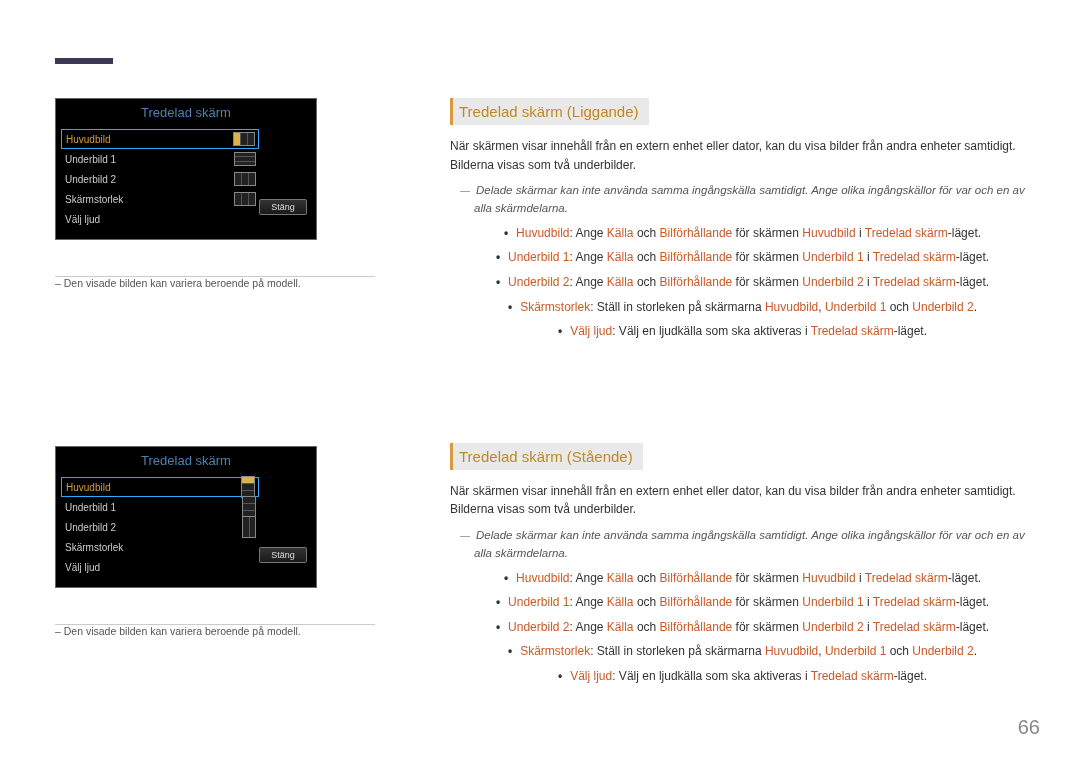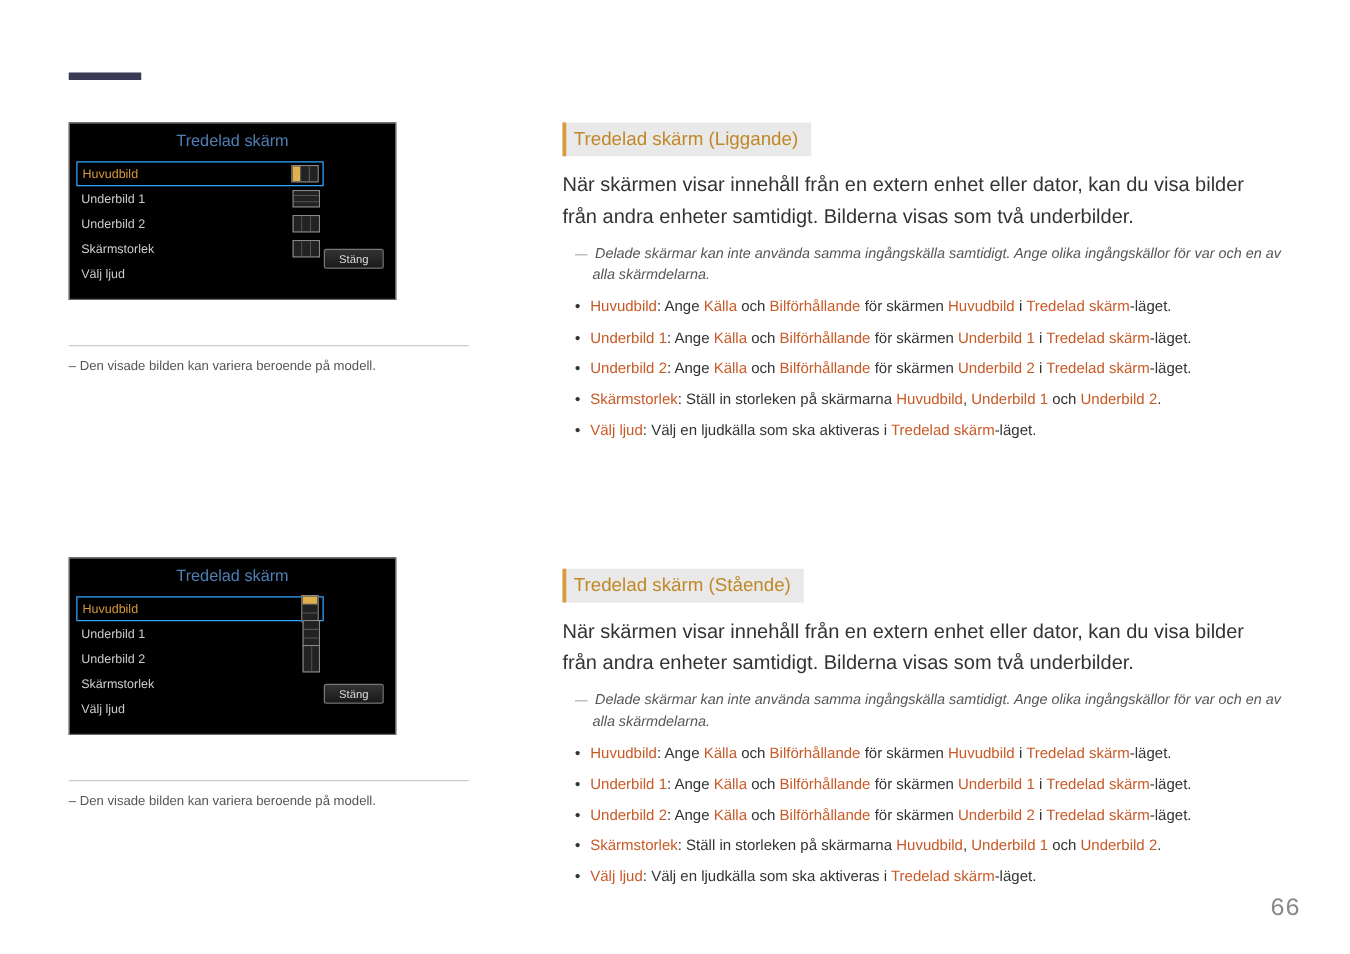--- a/index.html
+++ b/index.html
@@ -93,21 +93,20 @@
     background: linear-gradient(#333,#1a1a1a);
     color: #ddd;
     font-size: 9px;
     display:flex;
     align-items:center;
     justify-content:center;
   }
   .caption-line {
     border-top: 1px solid #ccc;
     margin-top: 36px;
-    padding-top: 10px;
     font-size: 10.5px;
     text-indent: -8px;
     padding-left: 8px;
     color: #555;
   }
   .right-col {
     position: absolute;
     left: 450px;
     top: 98px;
     width: 575px;
@@ -115,48 +114,47 @@
   .section-heading {
     background: #e9e9e9;
     display: inline-block;
     padding: 5px 10px 5px 6px;
     border-left: 3px solid #d89a3a;
     color: #c08828;
     font-size: 15px;
     margin-bottom: 12px;
     text-align: center;
   }
-  .body-text { font-size: 16px; line-height: 1.55; margin-bottom: 8px; }
+  .body-text { font-size: 12px; line-height: 1.55; margin-bottom: 8px; }
   .note-line {
     font-size: 11.5px;
     color: #555;
     line-height: 1.55;
     padding-left: 24px;
     text-indent: -14px;
     margin-bottom: 6px;
     font-style: italic;
   }
   .note-line::before { content: "―"; color:#888; margin-right: 6px; font-size:10px; }
-  .bullets { list-style: none; padding-left: 10px; margin-top:4px; }
+  .bullets { list-style: none; padding-left: 10px; margin-top:4px;text-align:center; }
   .bullets li {
     font-size: 12px;
     line-height: 1.55;
     padding-left: 14px;
     text-indent: -14px;
     margin-bottom: 6px;
   }
   .bullets li::before { content: "•"; margin-right: 8px; color:#333; font-weight:bold; }
   .hl { color: #c85a28; }
   .pagenum {
     position: absolute;
     right: 40px;
     bottom: 24px;
     font-size: 20px;
     color: #888;
-    font-family: Liberation Mono, monospace;
   }
 </style>
 </head>
 <body>
 
 <div class="topbar"></div>
 
 <div class="left-col" style="top:98px;">
   <div class="osd-panel">
     <div class="osd-title">Tredelad skärm</div>

